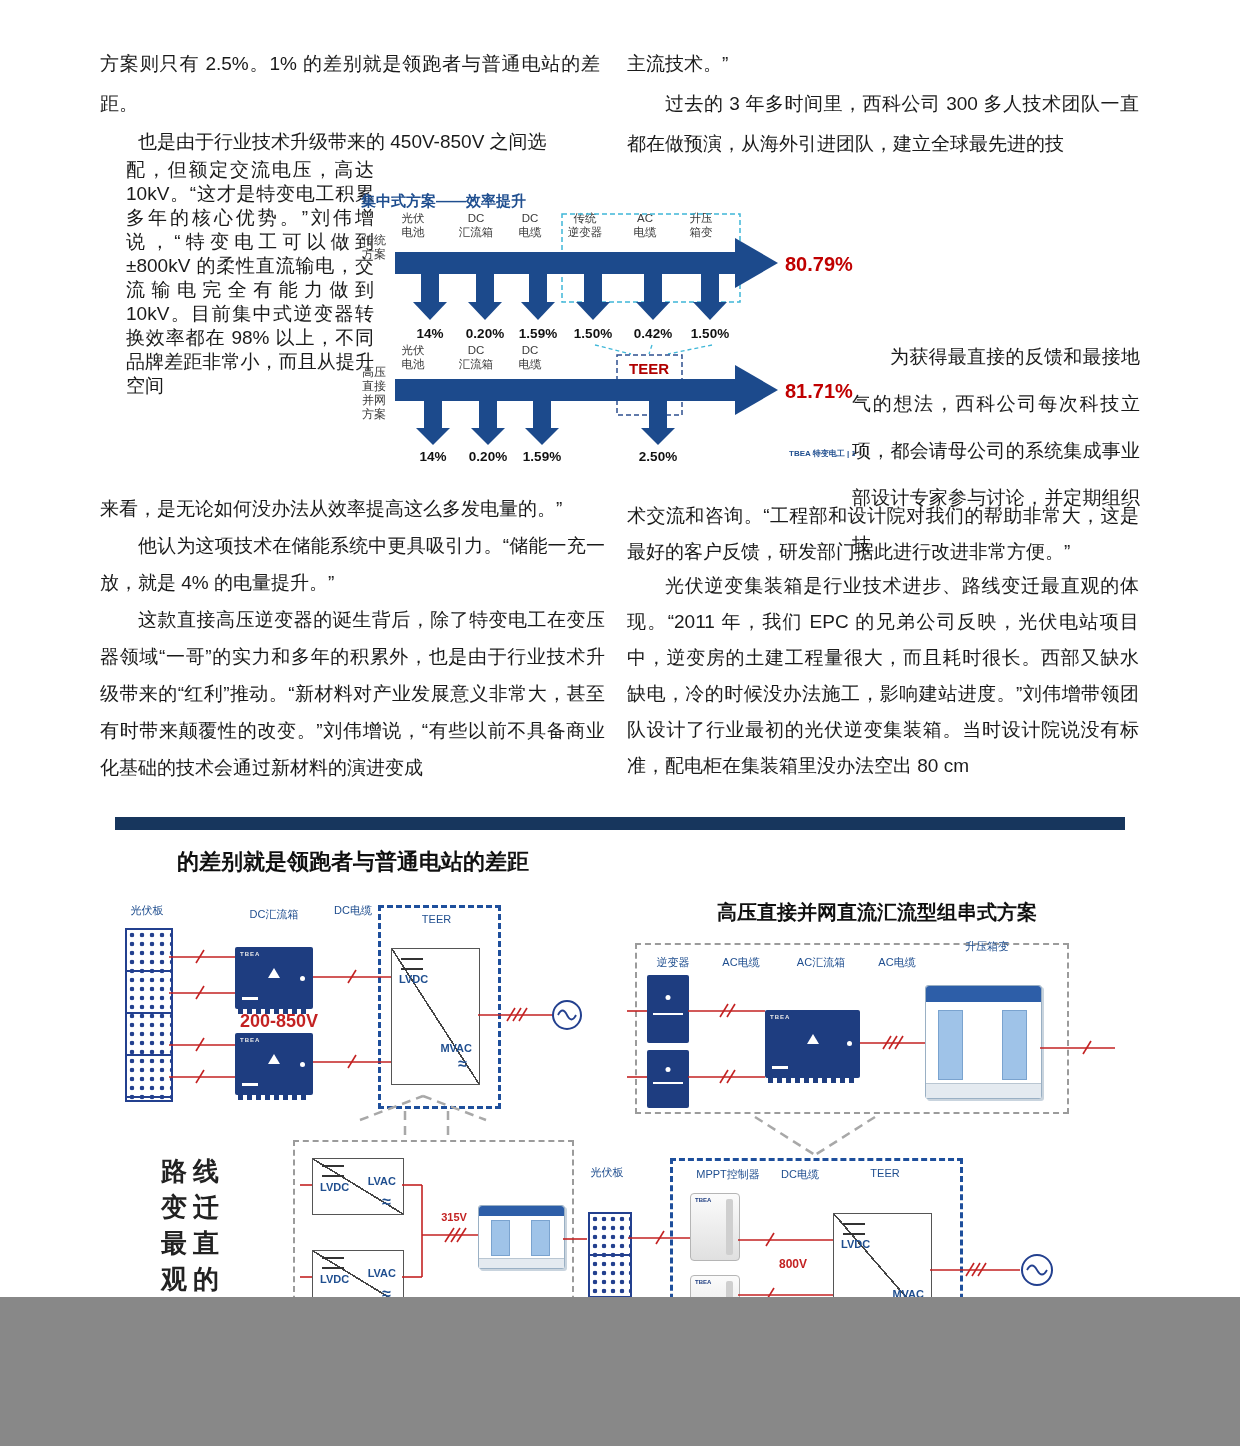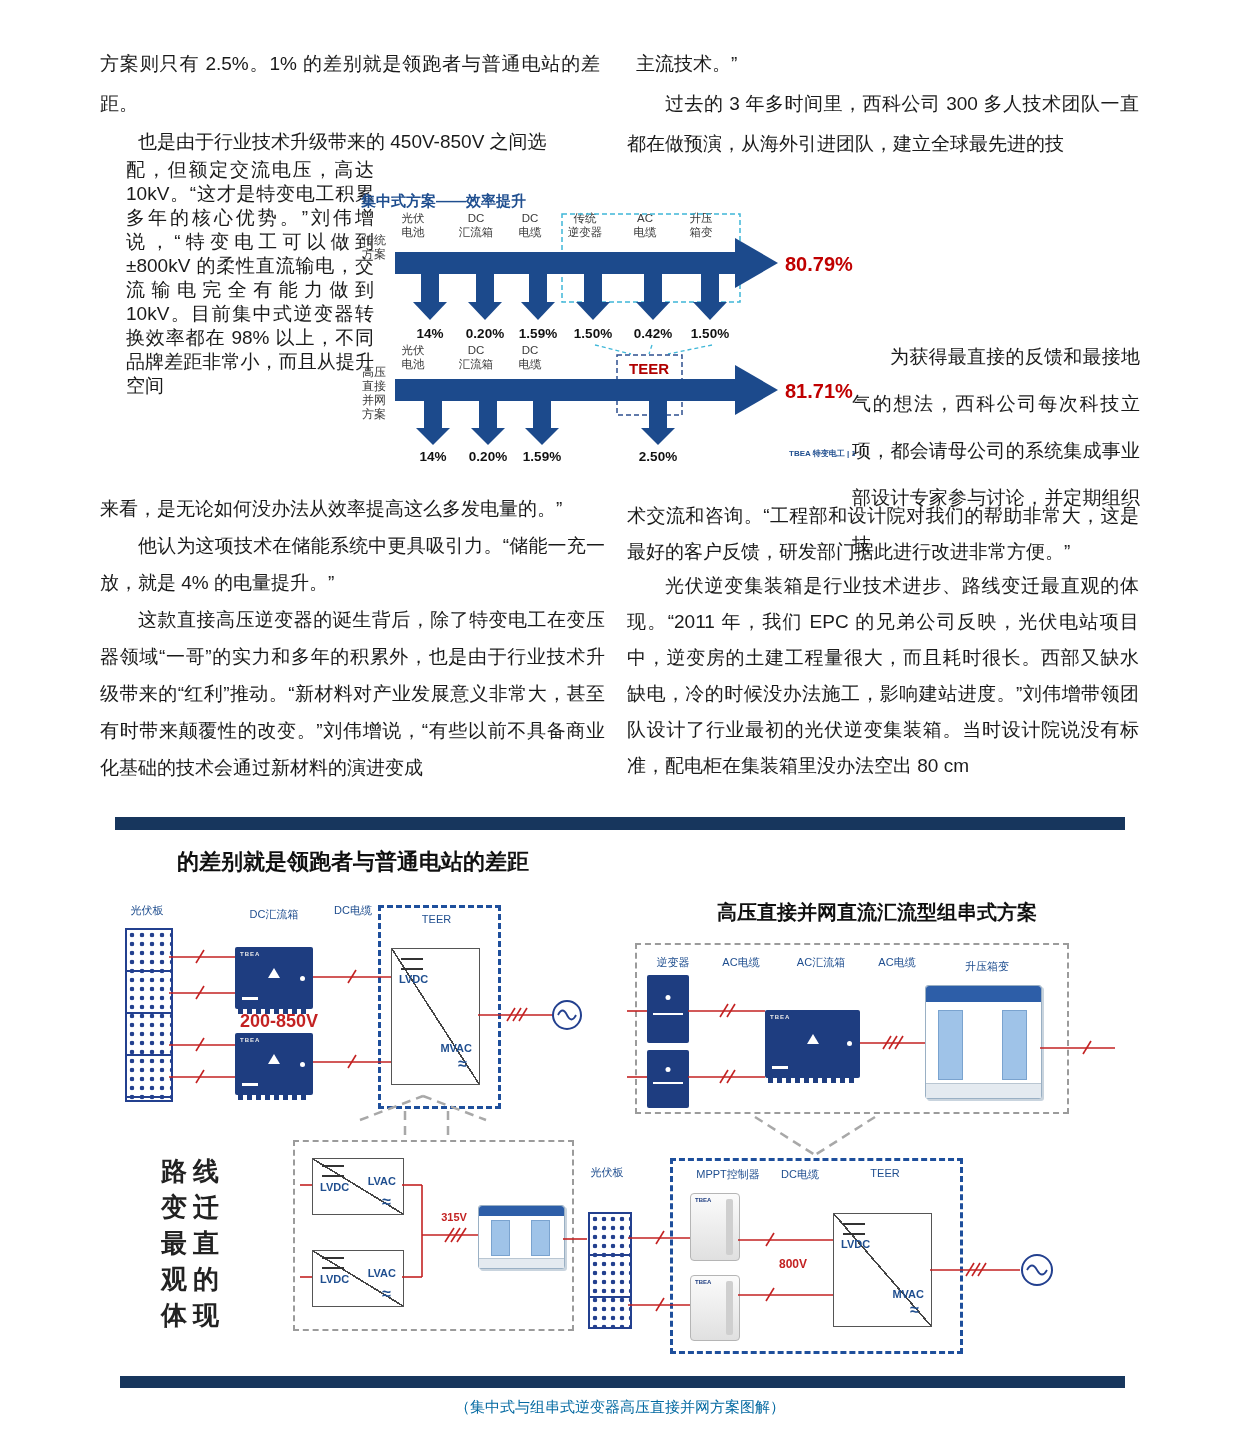--- a/index.html
+++ b/index.html
@@ -1,16 +1,16 @@
 <!DOCTYPE html>
 <html><head>
 <meta charset="utf-8">
 <style>
   html,body{margin:0;padding:0;background:#888;}
-  #page{position:relative;width:1240px;height:1446px;background:#ffffff;overflow:hidden;
+  #page{position:relative;width:1240px;height:1297px;background:#ffffff;overflow:hidden;
         font-family:"Liberation Sans",sans-serif;color:#1a1a1a;}
   .abs{position:absolute;}
   .txt{font-size:19px;line-height:38px;text-align:justify;color:#1a1a1a;}
   .lh40{line-height:40px}.lh37{line-height:37px}.lh36{line-height:36px}
   .narrow{line-height:24px;margin-left:26px;}
   .indent{text-indent:2em;}
   
   svg text{font-family:"Liberation Sans",sans-serif;}
   .ct-title{font-size:15px;font-weight:bold;fill:#1f4e8f;}
   .ct-side{font-size:12px;fill:#3a3a3a;}
@@ -69,21 +69,21 @@
 
 <div id="page">
 
   <div class="abs txt lh40" style="left:100px;top:44px;width:500px;">方案则只有 2.5%。1% 的差别就是领跑者与普通电站的差距。</div>
   <div class="abs txt lh40 indent" style="left:100px;top:122px;width:500px;">也是由于行业技术升级带来的 450V-850V 之间选</div>
   <div class="abs txt narrow" style="left:100px;top:158px;width:248px;">配，但额定交流电压，高达 10kV。“这才是特变电工积累多年的核心优势。”刘伟增说，“特变电工可以做到 ±800kV 的柔性直流输电，交流输电完全有能力做到 10kV。目前集中式逆变器转换效率都在 98% 以上，不同品牌差距非常小，而且从提升空间</div>
   <div class="abs txt lh37" style="left:100px;top:490px;width:505px;">来看，是无论如何没办法从效率提高这么多发电量的。”</div>
   <div class="abs txt lh37 indent" style="left:100px;top:527px;width:505px;">他认为这项技术在储能系统中更具吸引力。“储能一充一放，就是 4% 的电量提升。”</div>
   <div class="abs txt lh37 indent" style="left:100px;top:601px;width:505px;">这款直接高压逆变器的诞生背后，除了特变电工在变压器领域“一哥”的实力和多年的积累外，也是由于行业技术升级带来的“红利”推动。“新材料对产业发展意义非常大，甚至有时带来颠覆性的改变。”刘伟增说，“有些以前不具备商业化基础的技术会通过新材料的演进变成</div>
 
-  <div class="abs txt lh40" style="left:627px;top:44px;width:512px;margin-left:9px;">主流技术。”</div>
+  <div class="abs txt lh40" style="left:627px;top:44px;width:512px;">主流技术。”</div>
   <div class="abs txt lh40 indent" style="left:627px;top:84px;width:512px;">过去的 3 年多时间里，西科公司 300 多人技术团队一直都在做预演，从海外引进团队，建立全球最先进的技</div>
   <div class="abs txt indent" style="left:852px;top:333px;width:288px;line-height:47px;">为获得最直接的反馈和最接地气的想法，西科公司每次科技立项，都会请母公司的系统集成事业部设计专家参与讨论，并定期组织技</div>
   <div class="abs txt lh36" style="left:627px;top:498px;width:512px;">术交流和咨询。“工程部和设计院对我们的帮助非常大，这是最好的客户反馈，研发部门据此进行改进非常方便。”</div>
   <div class="abs txt lh36 indent" style="left:627px;top:568px;width:512px;">光伏逆变集装箱是行业技术进步、路线变迁最直观的体现。“2011 年，我们 EPC 的兄弟公司反映，光伏电站项目中，逆变房的土建工程量很大，而且耗时很长。西部又缺水缺电，冷的时候没办法施工，影响建站进度。”刘伟增带领团队设计了行业最初的光伏逆变集装箱。当时设计院说没有标准，配电柜在集装箱里没办法空出 80 cm</div>
 
   <svg class="abs" style="left:345px;top:188px;" width="510" height="285" viewBox="0 0 510 285">
     <text x="16" y="18" class="ct-title">集中式方案——效率提升</text>
 
     <g>
       <text x="17" y="56" class="ct-side">传统</text>
@@ -202,21 +202,21 @@
       <span class="lvdc">LVDC</span>
       <span class="rlbl" style="bottom:30px;">MVAC</span>
       <span class="ap" style="bottom:12px;">≈</span>
     </div>
 
     <div class="abs dgray" style="left:520px;top:128px;width:430px;height:167px;"></div>
     <div class="abs flbl" style="left:528px;top:140px;width:60px;">逆变器</div>
     <div class="abs flbl" style="left:596px;top:140px;width:60px;">AC电缆</div>
     <div class="abs flbl" style="left:666px;top:140px;width:80px;">AC汇流箱</div>
     <div class="abs flbl" style="left:752px;top:140px;width:60px;">AC电缆</div>
-    <div class="abs flbl" style="left:832px;top:144px;width:80px;">升压箱变</div>
+    <div class="abs flbl" style="left:832px;top:124px;width:80px;">升压箱变</div>
     <div class="abs nbox" style="left:532px;top:160px;width:42px;height:68px;">
       <span class="dot" style="right:auto;left:50%;top:30%;transform:translateX(-50%);"></span>
       <span class="dash" style="width:30px;left:6px;bottom:28px;height:2px;"></span>
     </div>
     <div class="abs nbox" style="left:532px;top:235px;width:42px;height:58px;">
       <span class="dot" style="right:auto;left:50%;top:30%;transform:translateX(-50%);"></span>
       <span class="dash" style="width:30px;left:6px;bottom:24px;height:2px;"></span>
     </div>
     <div class="abs nbox" style="left:650px;top:195px;width:95px;height:68px;">
       <span class="brand">TBEA</span>

